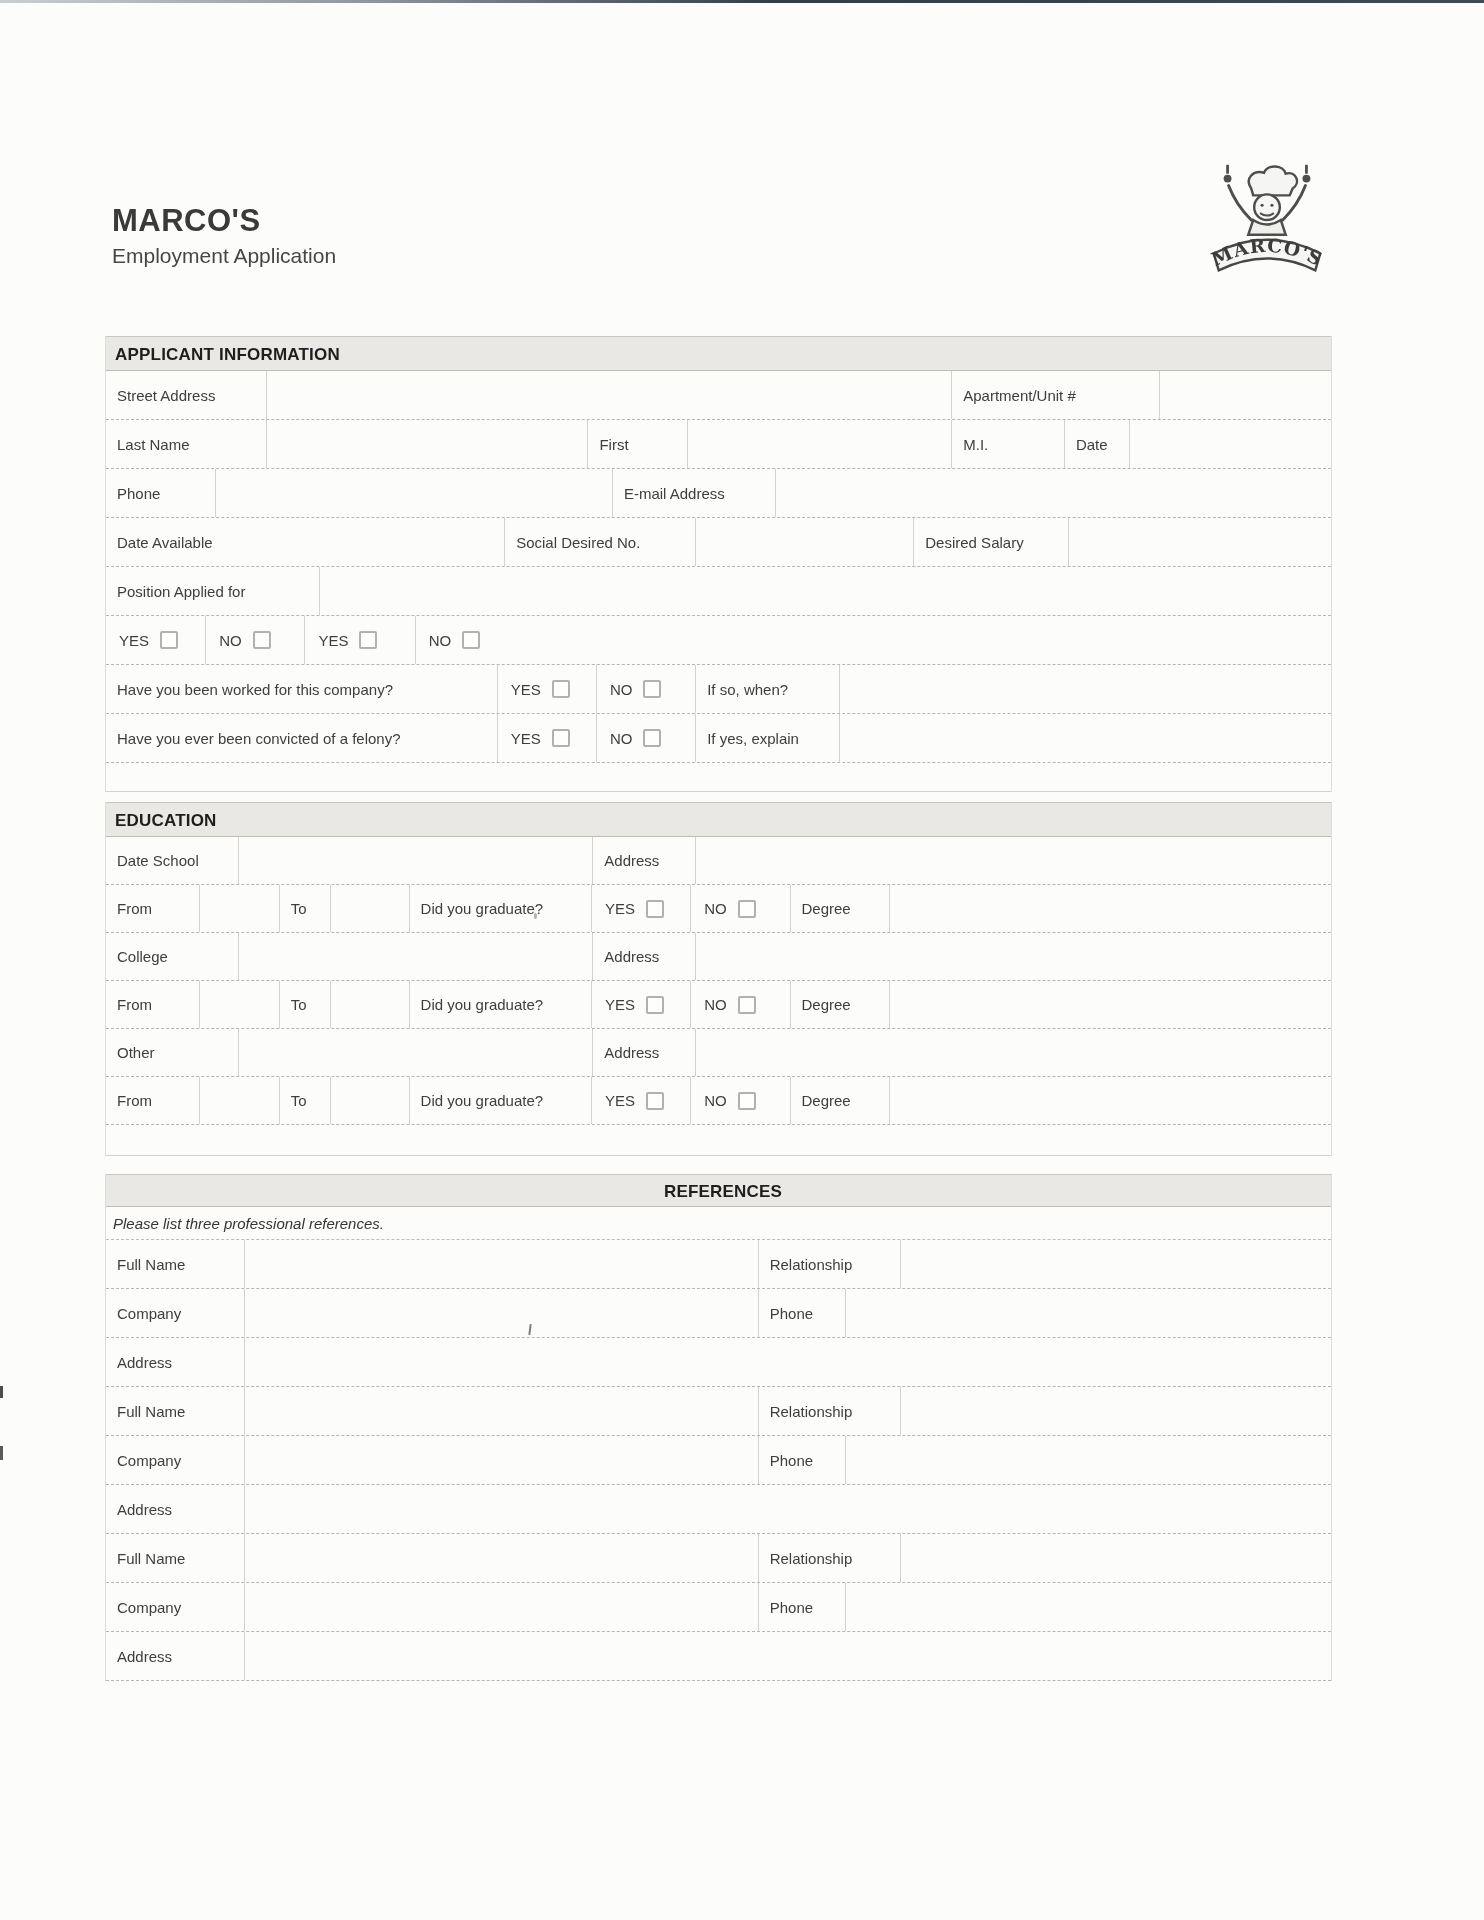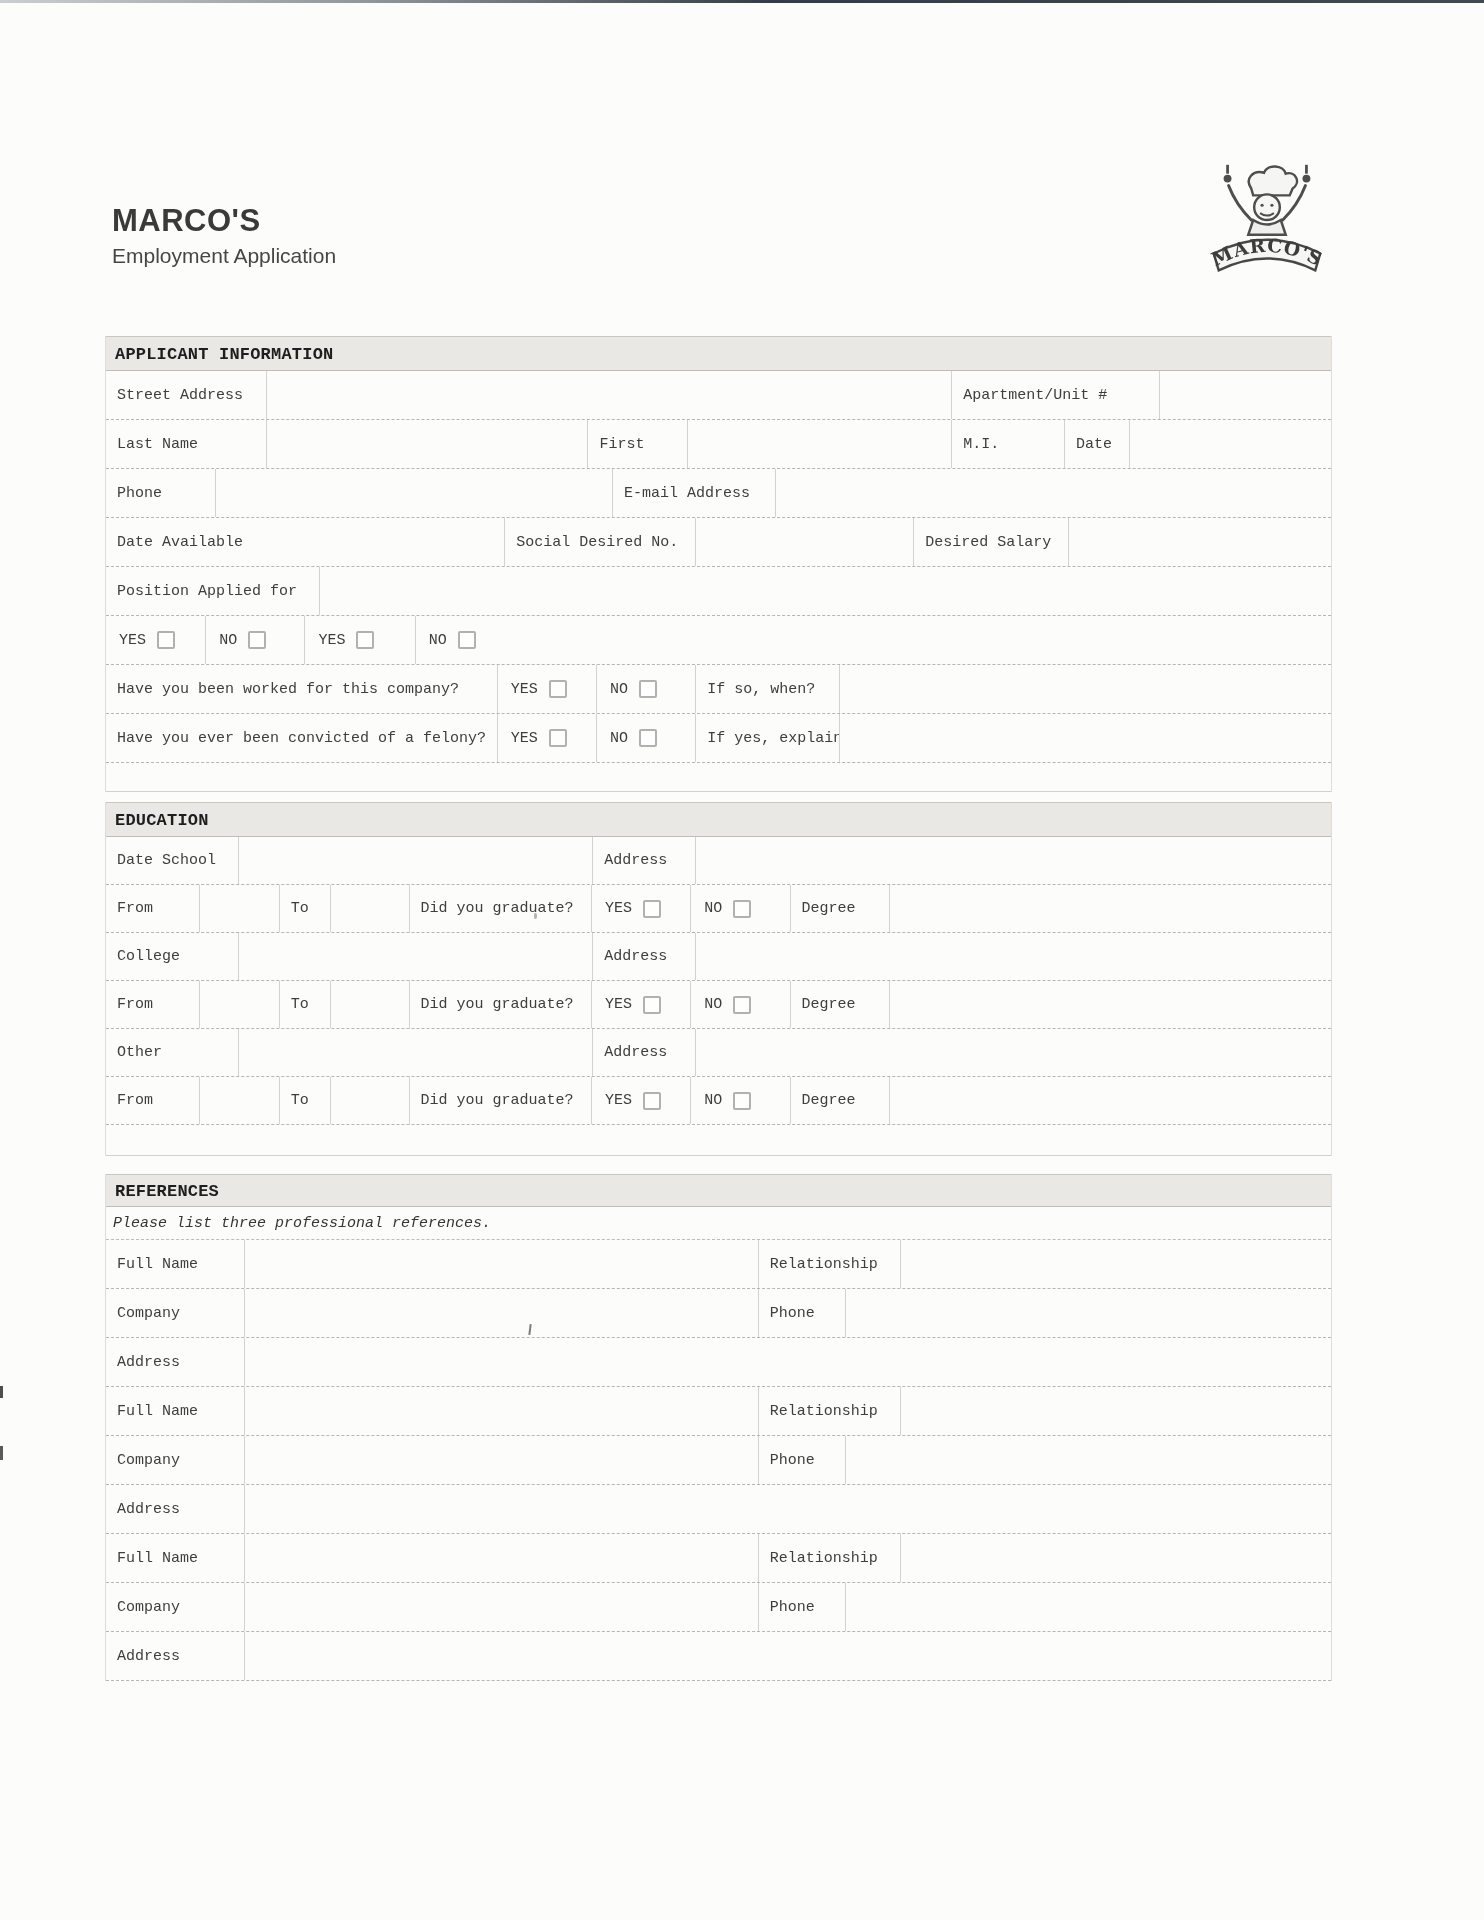--- a/index.html
+++ b/index.html
@@ -19,27 +19,27 @@
   .smudge{position:absolute;left:534px;top:913px;width:3px;height:6px;background:rgba(110,110,110,.5);border-radius:40% 60% 60% 40%;}
 
   
   .hdr{position:absolute;left:112px;top:205px;}
   .hdr .t{font-size:31px;font-weight:bold;color:#3a3a3a;letter-spacing:.5px;line-height:1.05;}
   .hdr .s{font-size:21px;color:#464646;margin-top:6px;}
   .logo{position:absolute;left:1198px;top:156px;width:138px;height:130px;}
 
   
   .form{position:absolute;left:105px;top:336px;width:1227px;}
-  .sect{border-left:1px solid rgba(165,163,157,.35);border-right:1px solid rgba(165,163,157,.35);box-sizing:border-box;font-family:Liberation Mono, monospace;}
+  .sect{border-left:1px solid rgba(165,163,157,.35);border-right:1px solid rgba(165,163,157,.35);box-sizing:border-box;}
   .sect.edu{margin-top:10px;}
   .sect.refs{margin-top:18px;}
   .bar{height:35px;line-height:35px;background:#e9e8e4;
     border-top:1px solid rgba(150,148,142,.40);border-bottom:1px solid rgba(150,148,142,.50);
     font-weight:bold;font-size:17px;color:#1e1e1e;padding-left:9px;letter-spacing:.2px;box-sizing:border-box;}
-  .sect.refs .bar{height:33px;line-height:33px;}
+  .sect.refs .bar{height:33px;line-height:33px;text-align:center;}
   .row{display:flex;height:49px;border-bottom:1px dashed rgba(125,123,117,.55);box-sizing:border-box;}
   .row.edu-r{height:48px;}
   .cell{box-sizing:border-box;position:relative;}
   .cell + .cell{border-left:1px solid rgba(155,153,147,.42);}
   .cell.label{font-size:15px;color:#3e3e3e;padding-left:11px;display:flex;align-items:center;white-space:nowrap;overflow:hidden;}
   .cell.check{display:flex;align-items:center;font-size:15px;color:#3e3e3e;padding-left:13px;white-space:nowrap;}
   .box{width:14px;height:14px;border:2px solid #b3b1ad;border-radius:2px;background:#fefefe;margin-left:11px;flex:0 0 auto;}
   .strip{height:28px;border-bottom:1px solid rgba(160,158,152,.45);}
   .strip.edu-s{height:30px;}
   .note{height:33px;display:flex;align-items:center;font-style:italic;font-size:15px;color:#353535;

